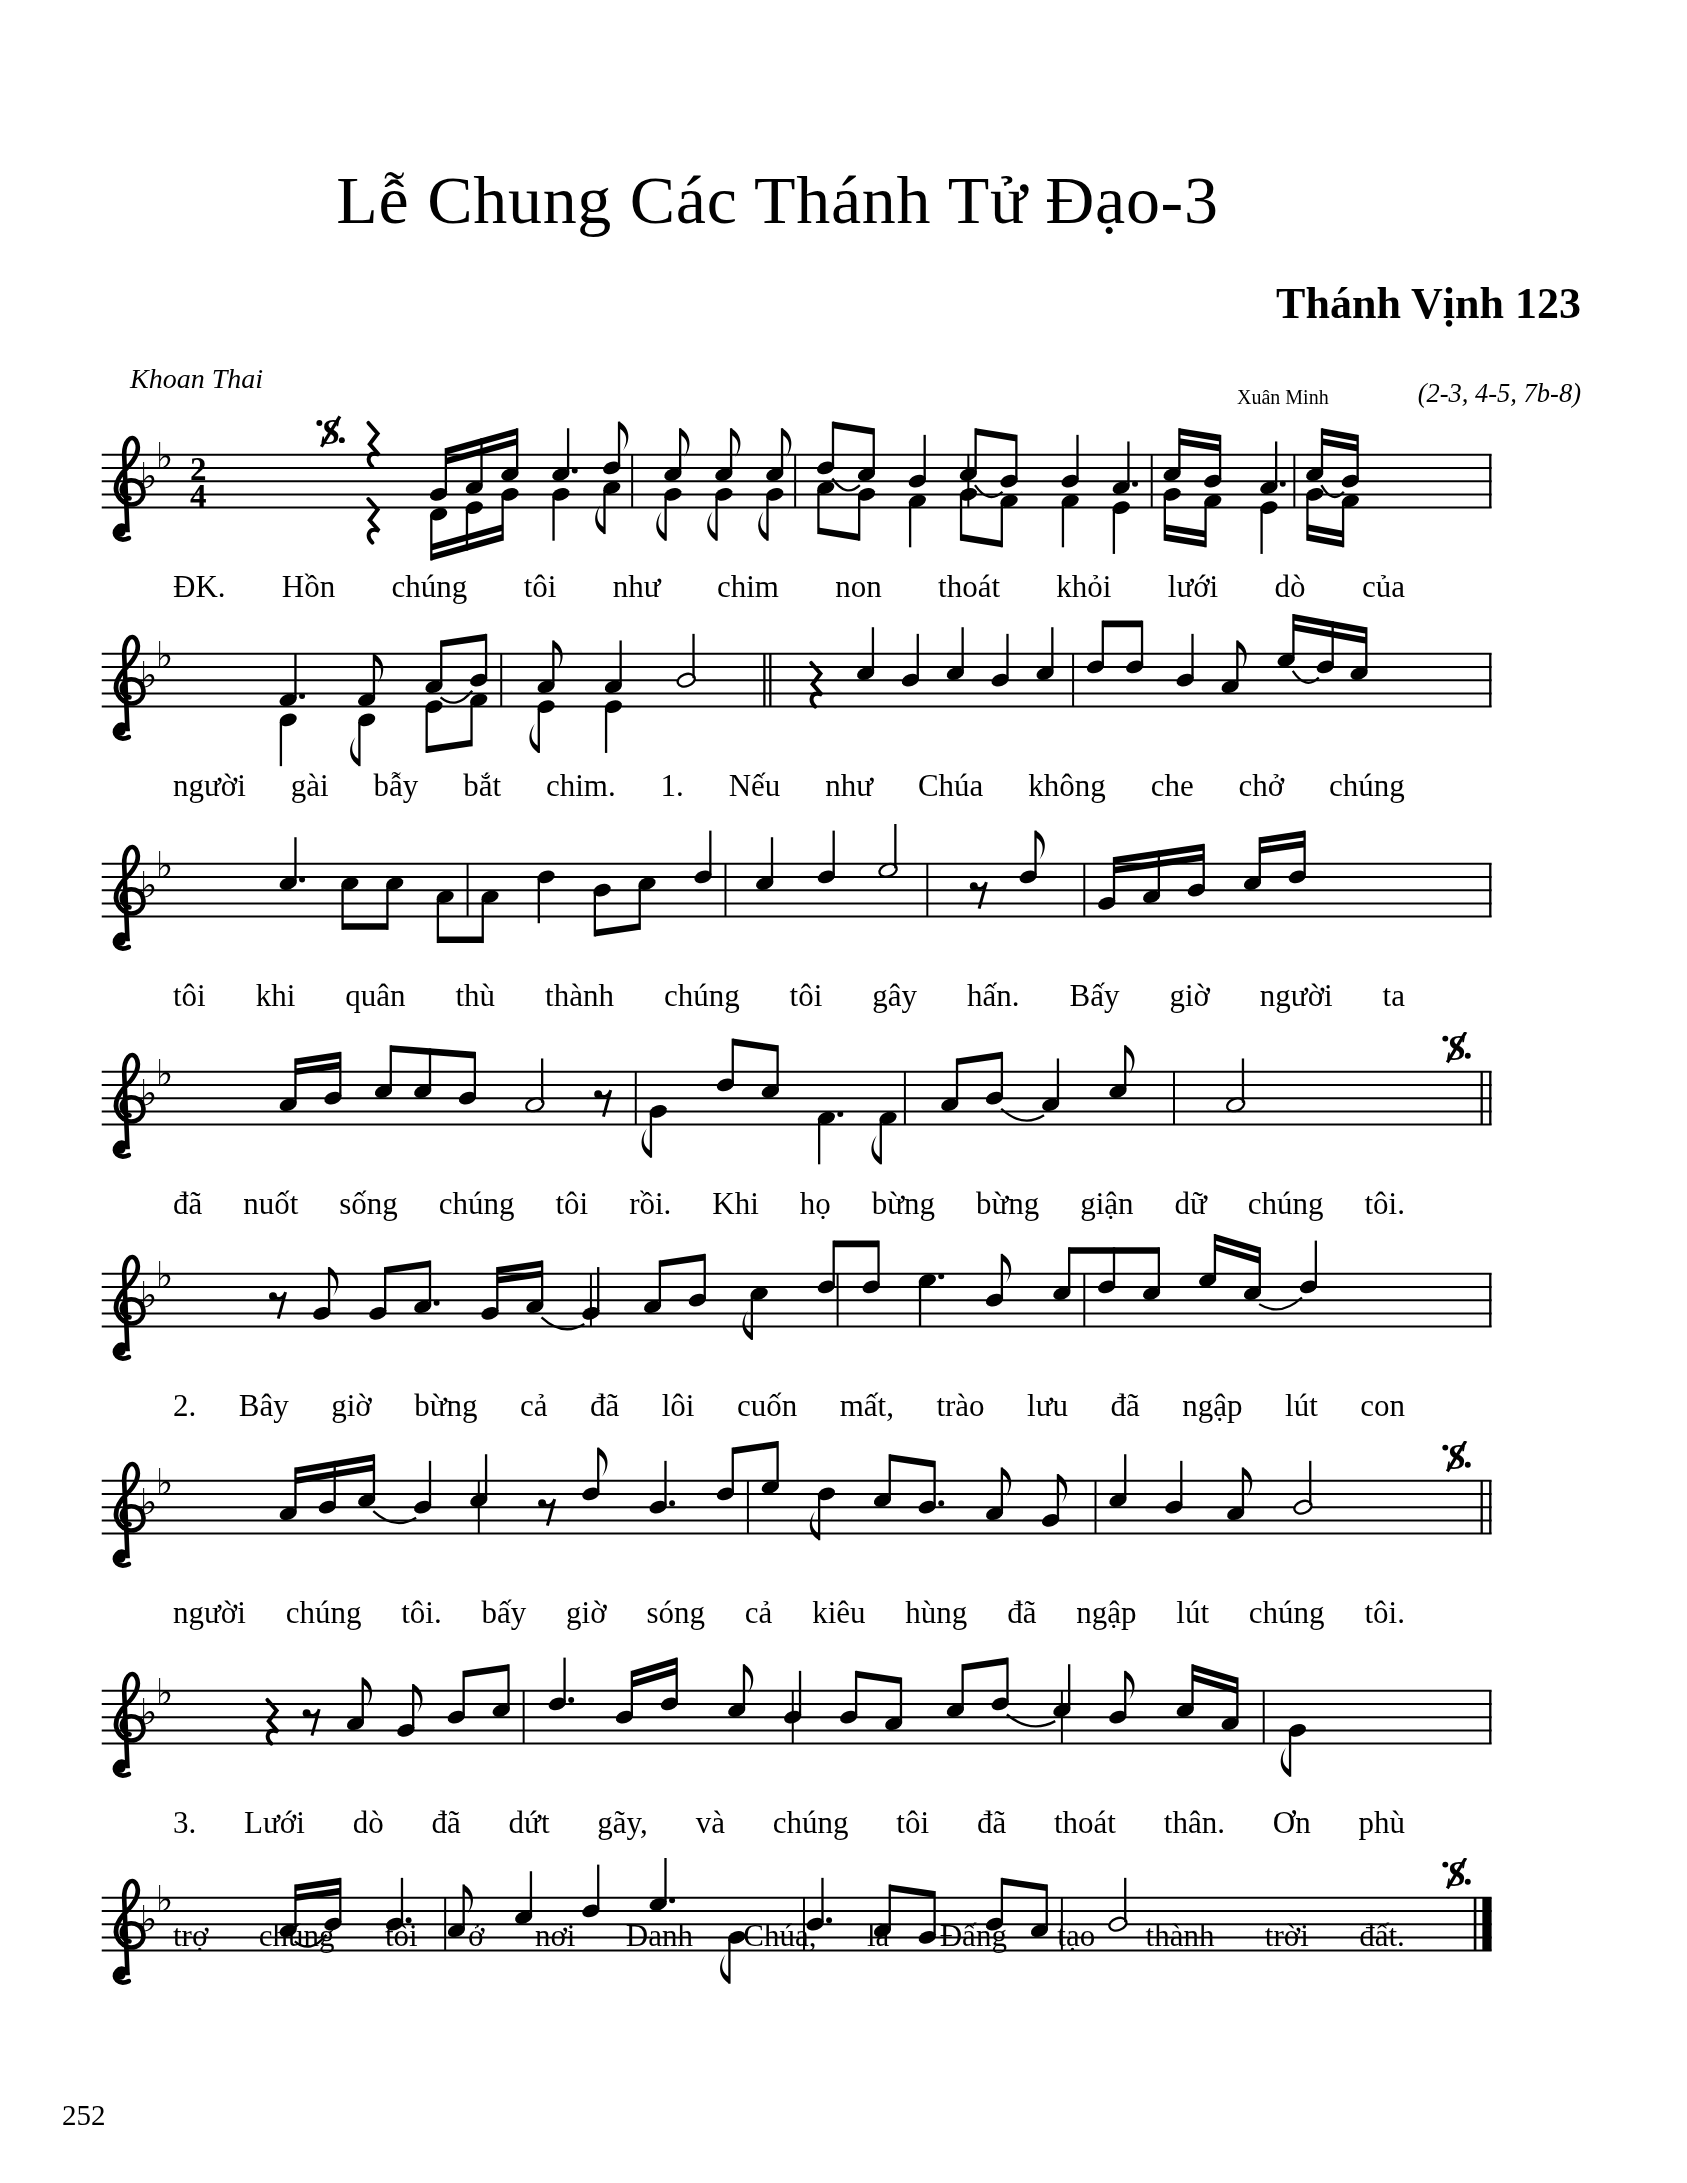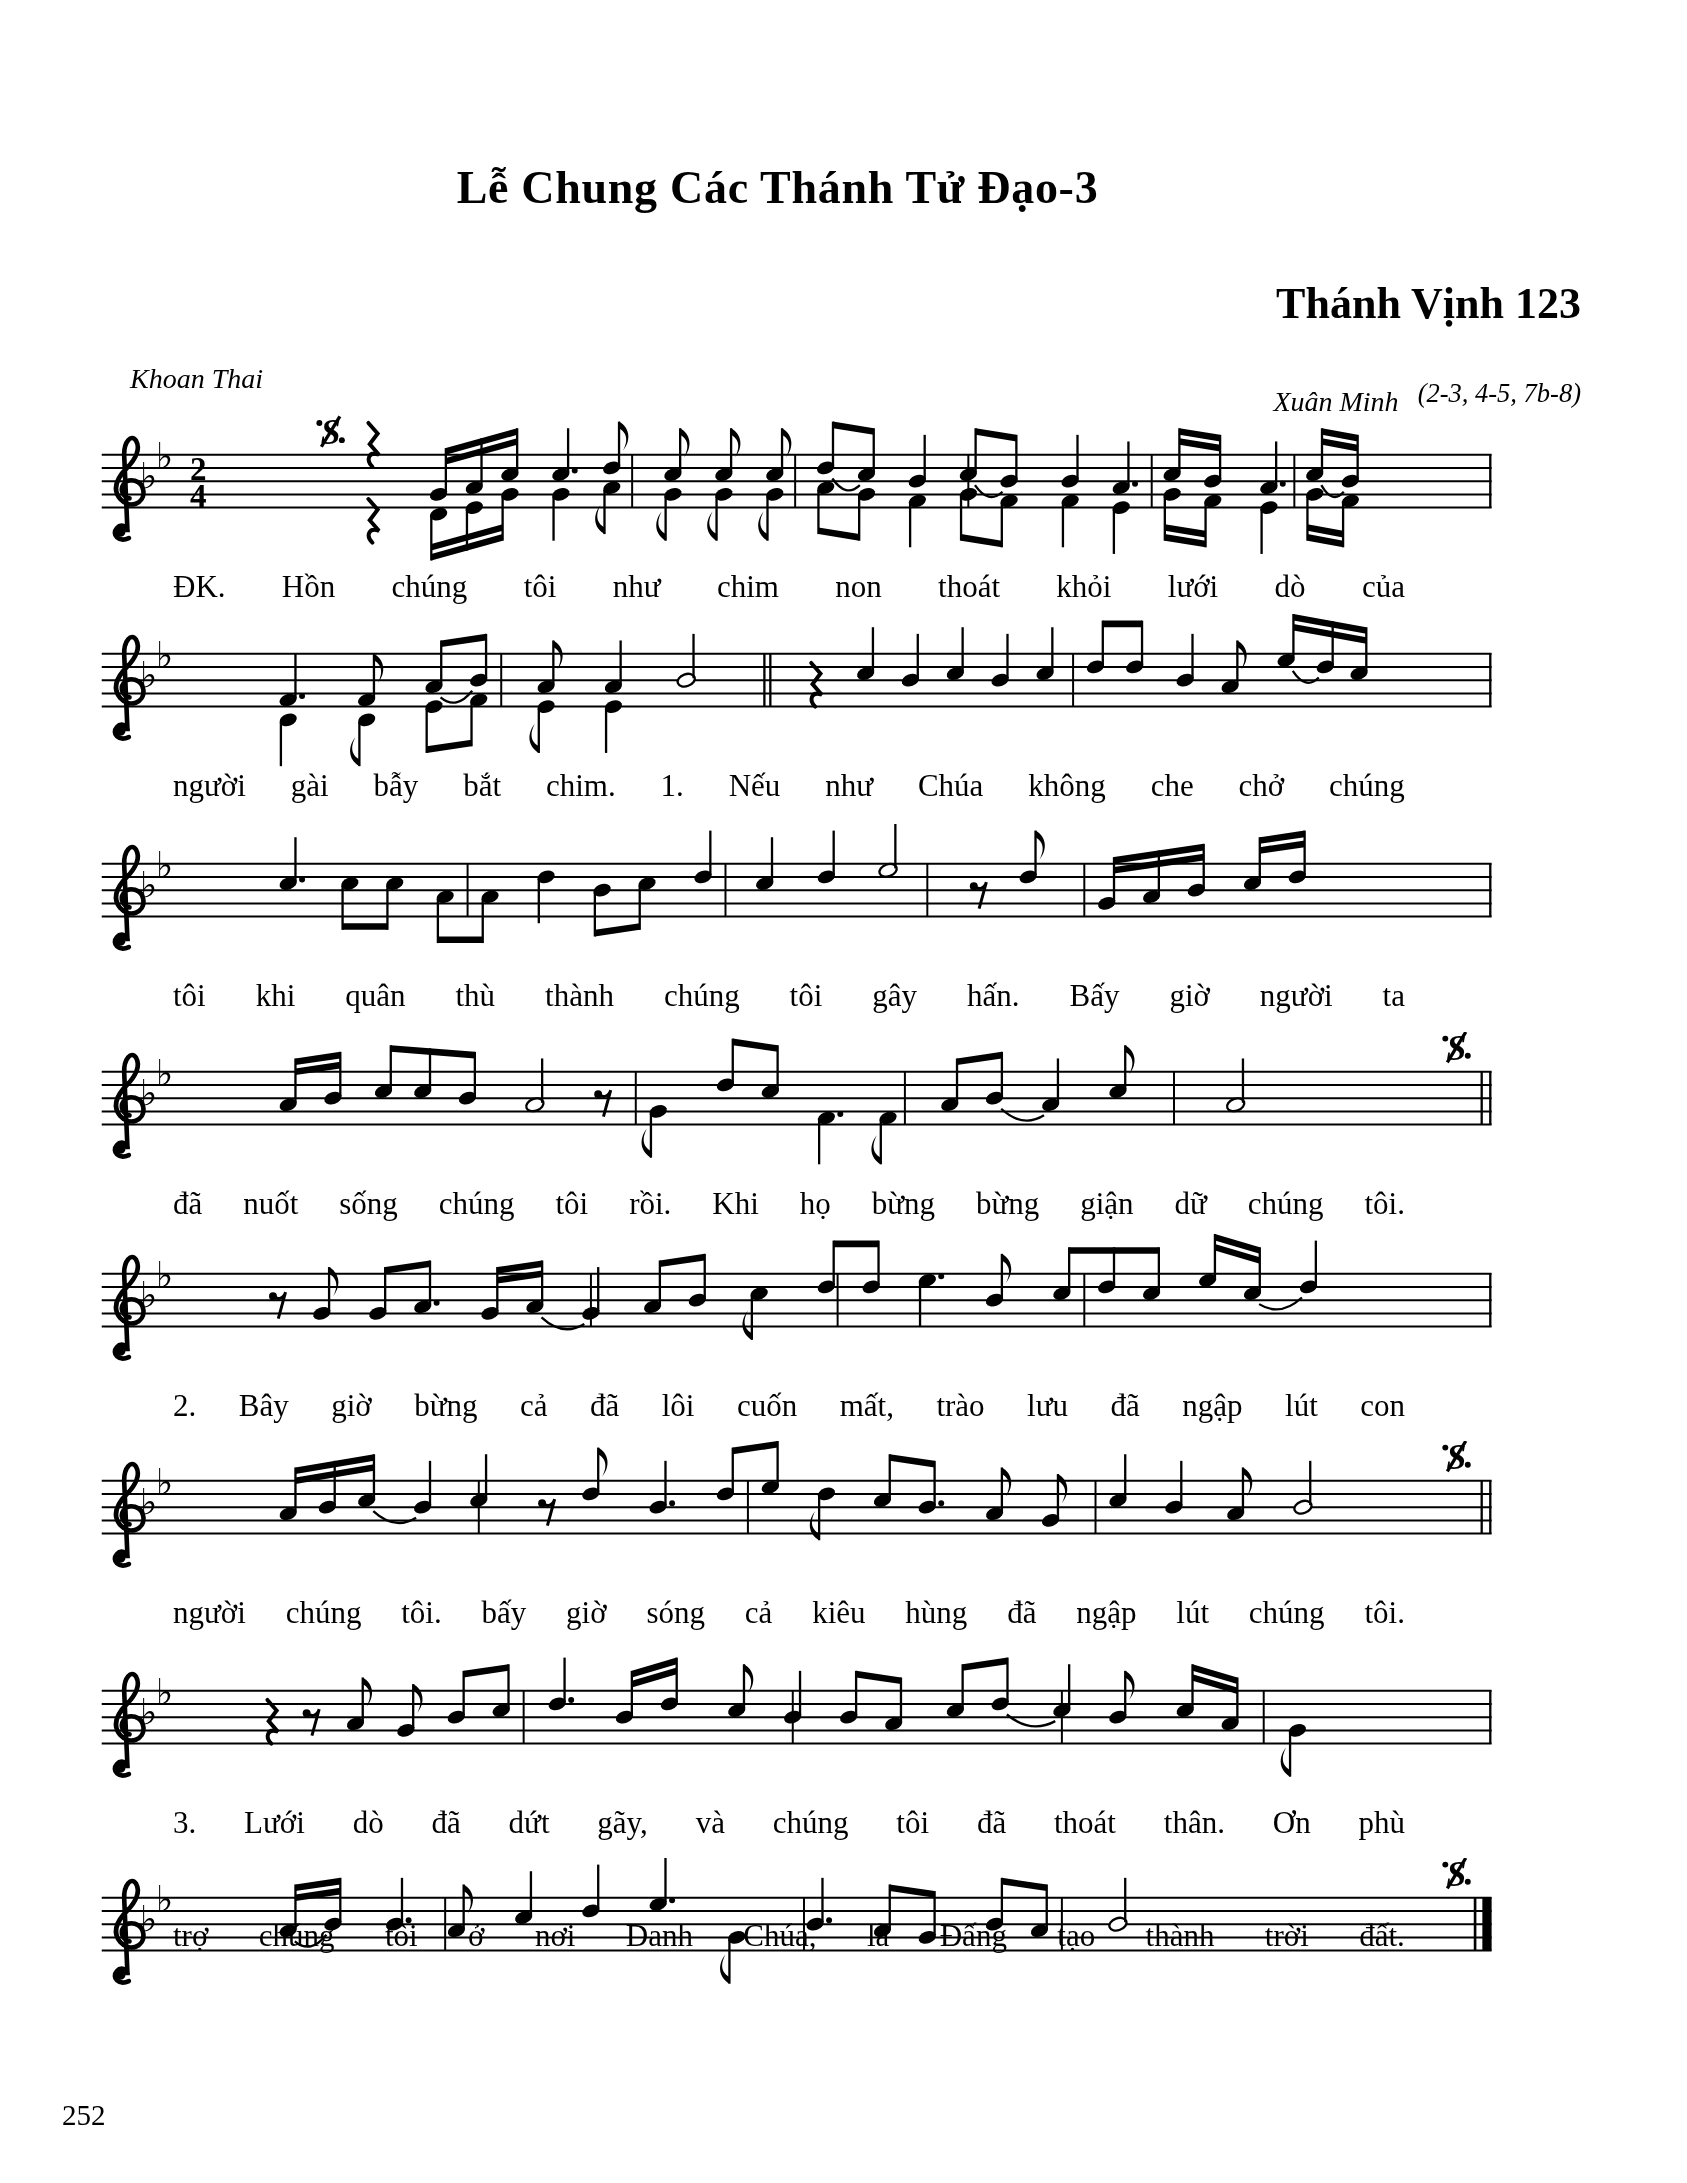--- a/index.html
+++ b/index.html
@@ -1,26 +1,26 @@
 <!DOCTYPE html>
 <html style="font-size:10.6px"><head>
 <meta charset="utf-8">
 <style>
   html,body{margin:0;padding:0;background:#fff;}
   .page{position:relative;width:1687px;height:2183px;background:#ffffff;
         font-family:"Liberation Serif","DejaVu Serif",serif;color:#000;overflow:hidden;}
   .title{position:absolute;top:161px;left:0;width:1555px;text-align:center;
-         font-size:46px;font-weight:bold;letter-spacing:0.7px;}
+         font-size:68px;font-weight:normal;letter-spacing:0.7px;}
   .subtitle{position:absolute;top:278px;left:0;width:1581px;text-align:right;
             font-size:44px;font-weight:bold;}
   .tempo{position:absolute;top:363px;left:130px;font-style:italic;font-size:28px;}
   .verseref{position:absolute;top:378px;left:0;width:1581px;text-align:right;
             font-style:italic;font-size:26.5px;}
-  .composer{position:absolute;top:386px;left:1237px;width:198px;text-align:center;
-            font-style:italic;font-size:28px;}
+  .composer{position:absolute;top:386px;left:1237px;width:198px;text-align:left;
+            font-size:20px;}
   .system{position:absolute;left:99px;width:1396px;height:172px;}
   .lyrics{position:absolute;left:173px;width:1232px;display:flex;
           justify-content:space-between;font-size:31px;white-space:nowrap;}
   .lyrics span{display:inline-block;}
   .pagenum{position:absolute;left:62px;top:2099px;font-size:29px;}
   svg text{user-select:none;}
 </style>
 </head>
 <body>
 

